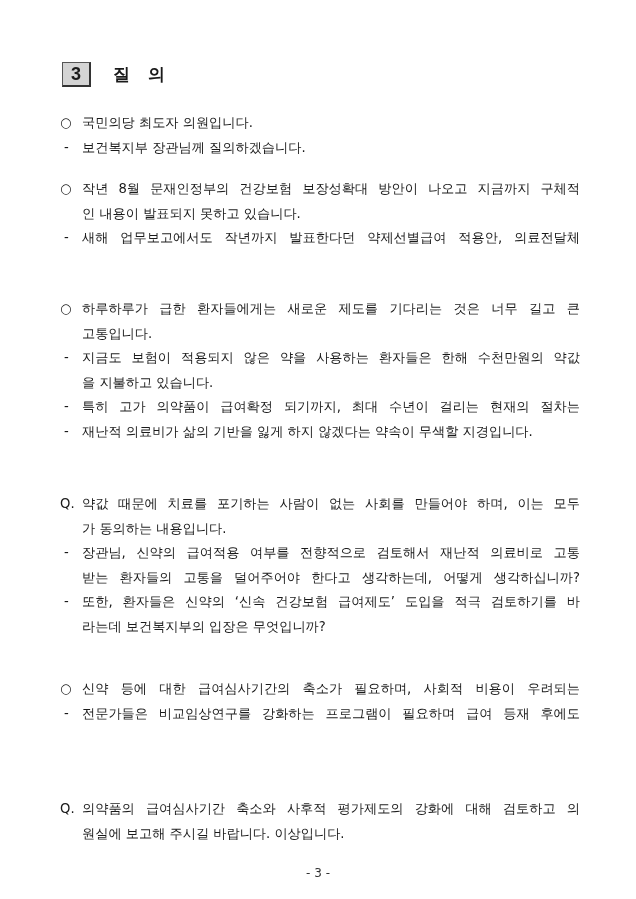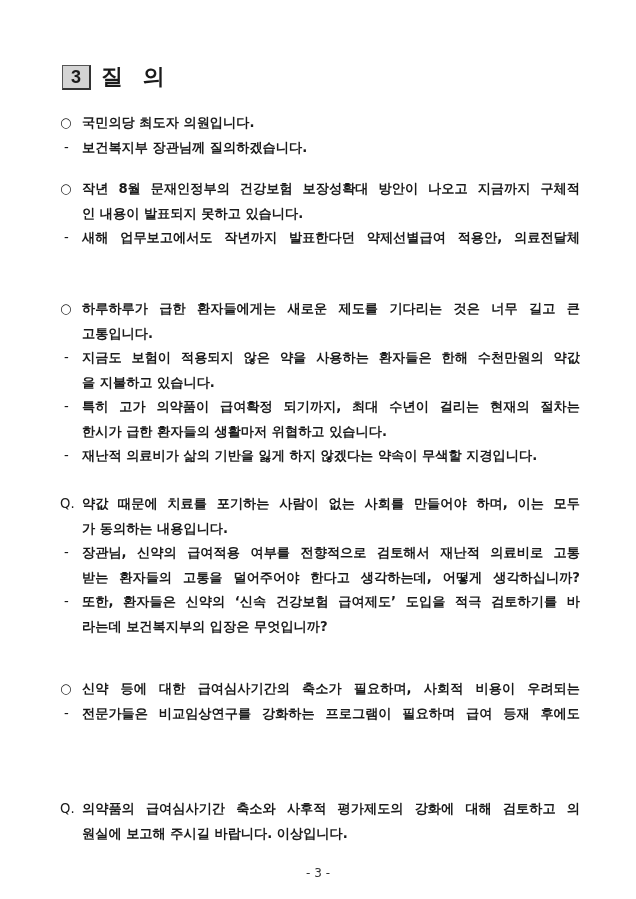--- a/index.html
+++ b/index.html
@@ -2,26 +2,26 @@
 <html><head>
   <meta charset="utf-8">
   <style>
     html, body { margin: 0; padding: 0; background: #ffffff; }
     body { width: 636px; height: 899px; position: relative; overflow: hidden;
            font-family: "DejaVu Sans", sans-serif; color: #1a1a1a; }
     .heading { position: absolute; left: 62px; top: 62px; display: flex; align-items: center; }
     .heading-num { display: inline-block; width: 26px; height: 22px; line-height: 22px; text-align: center;
                    background: #d4d4d4; border: 1px solid #555; border-right: 2px solid #333; border-bottom: 2px solid #333;
                    font-family: "Liberation Sans", sans-serif; font-weight: bold; font-size: 18px; }
-    .heading-title { margin-left: 10px; font-weight: bold; font-size: 22px; letter-spacing: 6px; }
+    .heading-title { margin-left: 22px; font-weight: bold; font-size: 17px; letter-spacing: 6px; }
     .para { position: absolute; left: 60px; width: 520px; font-size: 13.2px; line-height: 24.5px; }
     .line { display: flex; white-space: nowrap; }
     .marker { display: inline-block; width: 22px; flex: none; }
     .marker.dash { width: 18px; padding-left: 4px; box-sizing: content-box; }
-    .txt { flex: 1; text-align: justify; text-align-last: justify; font-weight: bold; }
+    .txt { flex: 1; text-align: justify; text-align-last: justify; }
     .txt.last { text-align-last: left; }
     .cont { padding-left: 22px; justify-content: center; }
     .page-num { position: absolute; left: 0; width: 636px; top: 866px; text-align: center; font-size: 12px; color: #333; }
   </style>
 </head>
 <body>
 
 <div class="heading">
   <span class="heading-num">3</span>
   <span class="heading-title">질 의</span>
@@ -64,23 +64,20 @@
       <span class="marker dash">-</span>
       <span class="txt">지금도 보험이 적용되지 않은 약을 사용하는 환자들은 한해 수천만원의 약값</span>
     </div>
   <div class="line cont">
       <span class="txt last">을 지불하고 있습니다.</span>
     </div>
   <div class="line">
       <span class="marker dash">-</span>
       <span class="txt">특히 고가 의약품이 급여확정 되기까지, 최대 수년이 걸리는 현재의 절차는</span>
     </div>
-  <div class="line cont">
-      <span class="txt last">한시가 급한 환자들의 생활마저 위협하고 있습니다.</span>
-    </div>
   <div class="line">
       <span class="marker dash">-</span>
       <span class="txt last">재난적 의료비가 삶의 기반을 잃게 하지 않겠다는 약속이 무색할 지경입니다.</span>
     </div>
 </div>
 
 <div class="para" style="top:492px">
   <div class="line">
       <span class="marker">Q.</span>
       <span class="txt">약값 때문에 치료를 포기하는 사람이 없는 사회를 만들어야 하며, 이는 모두</span>

